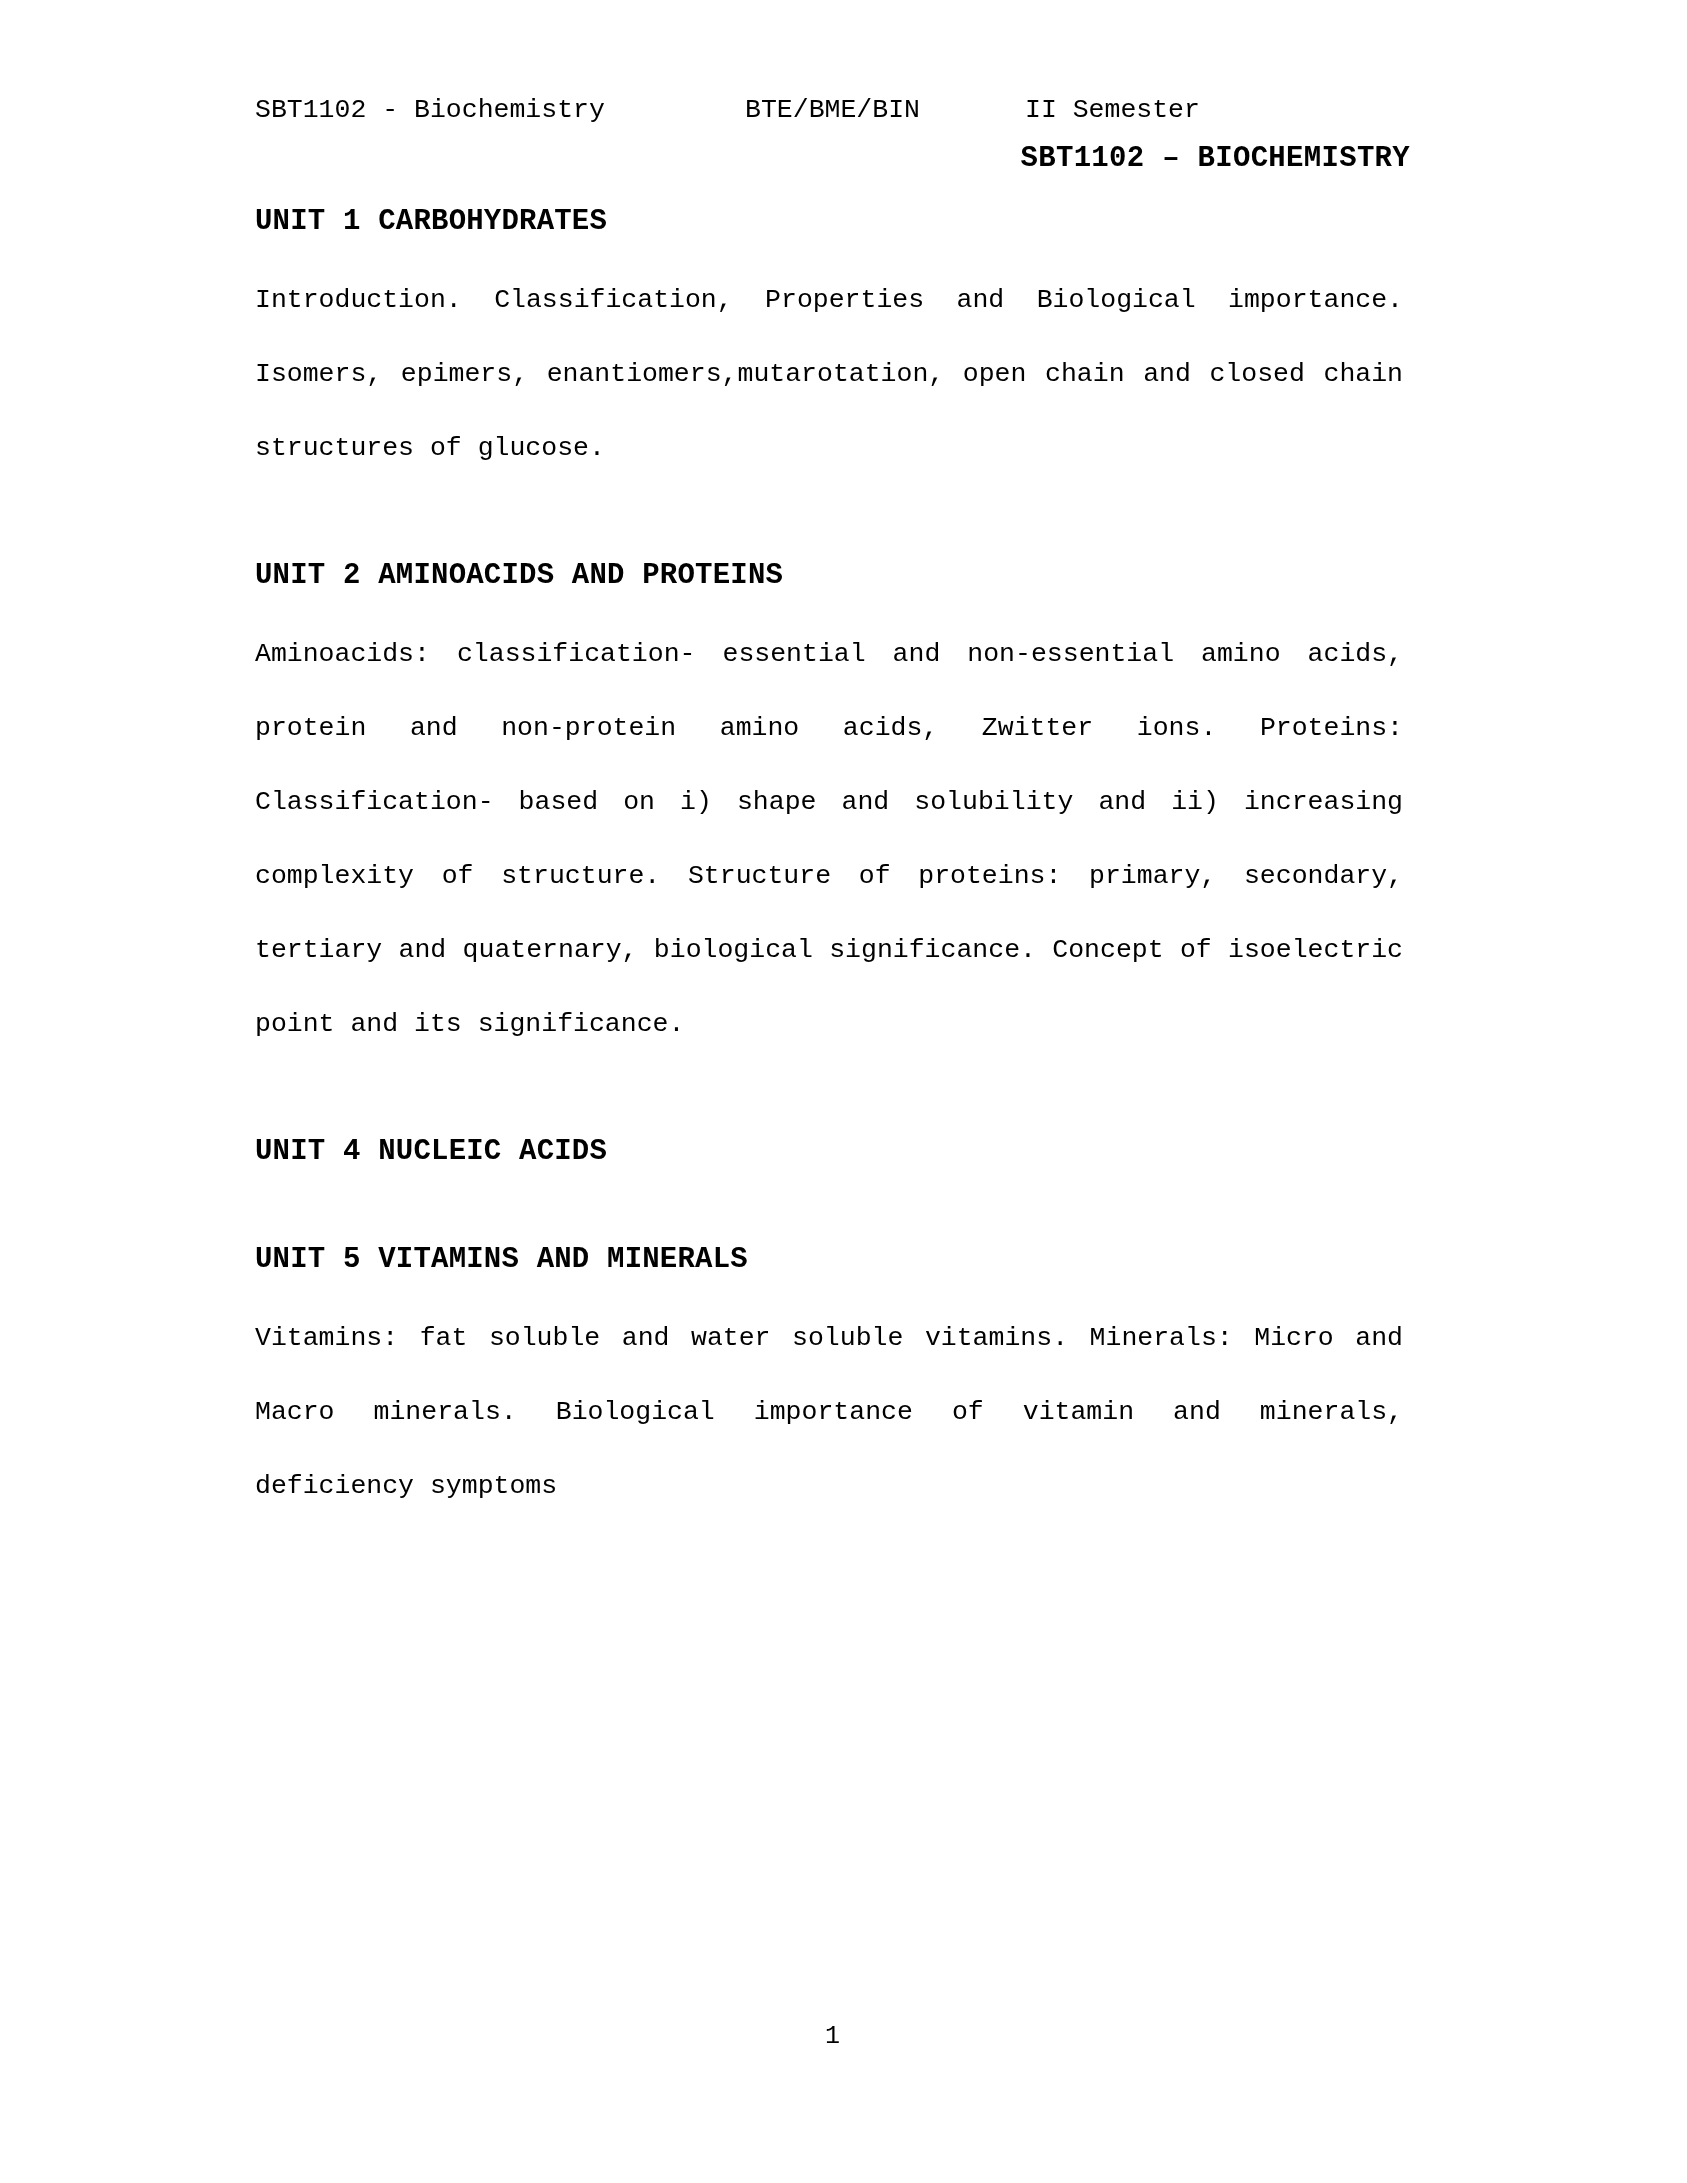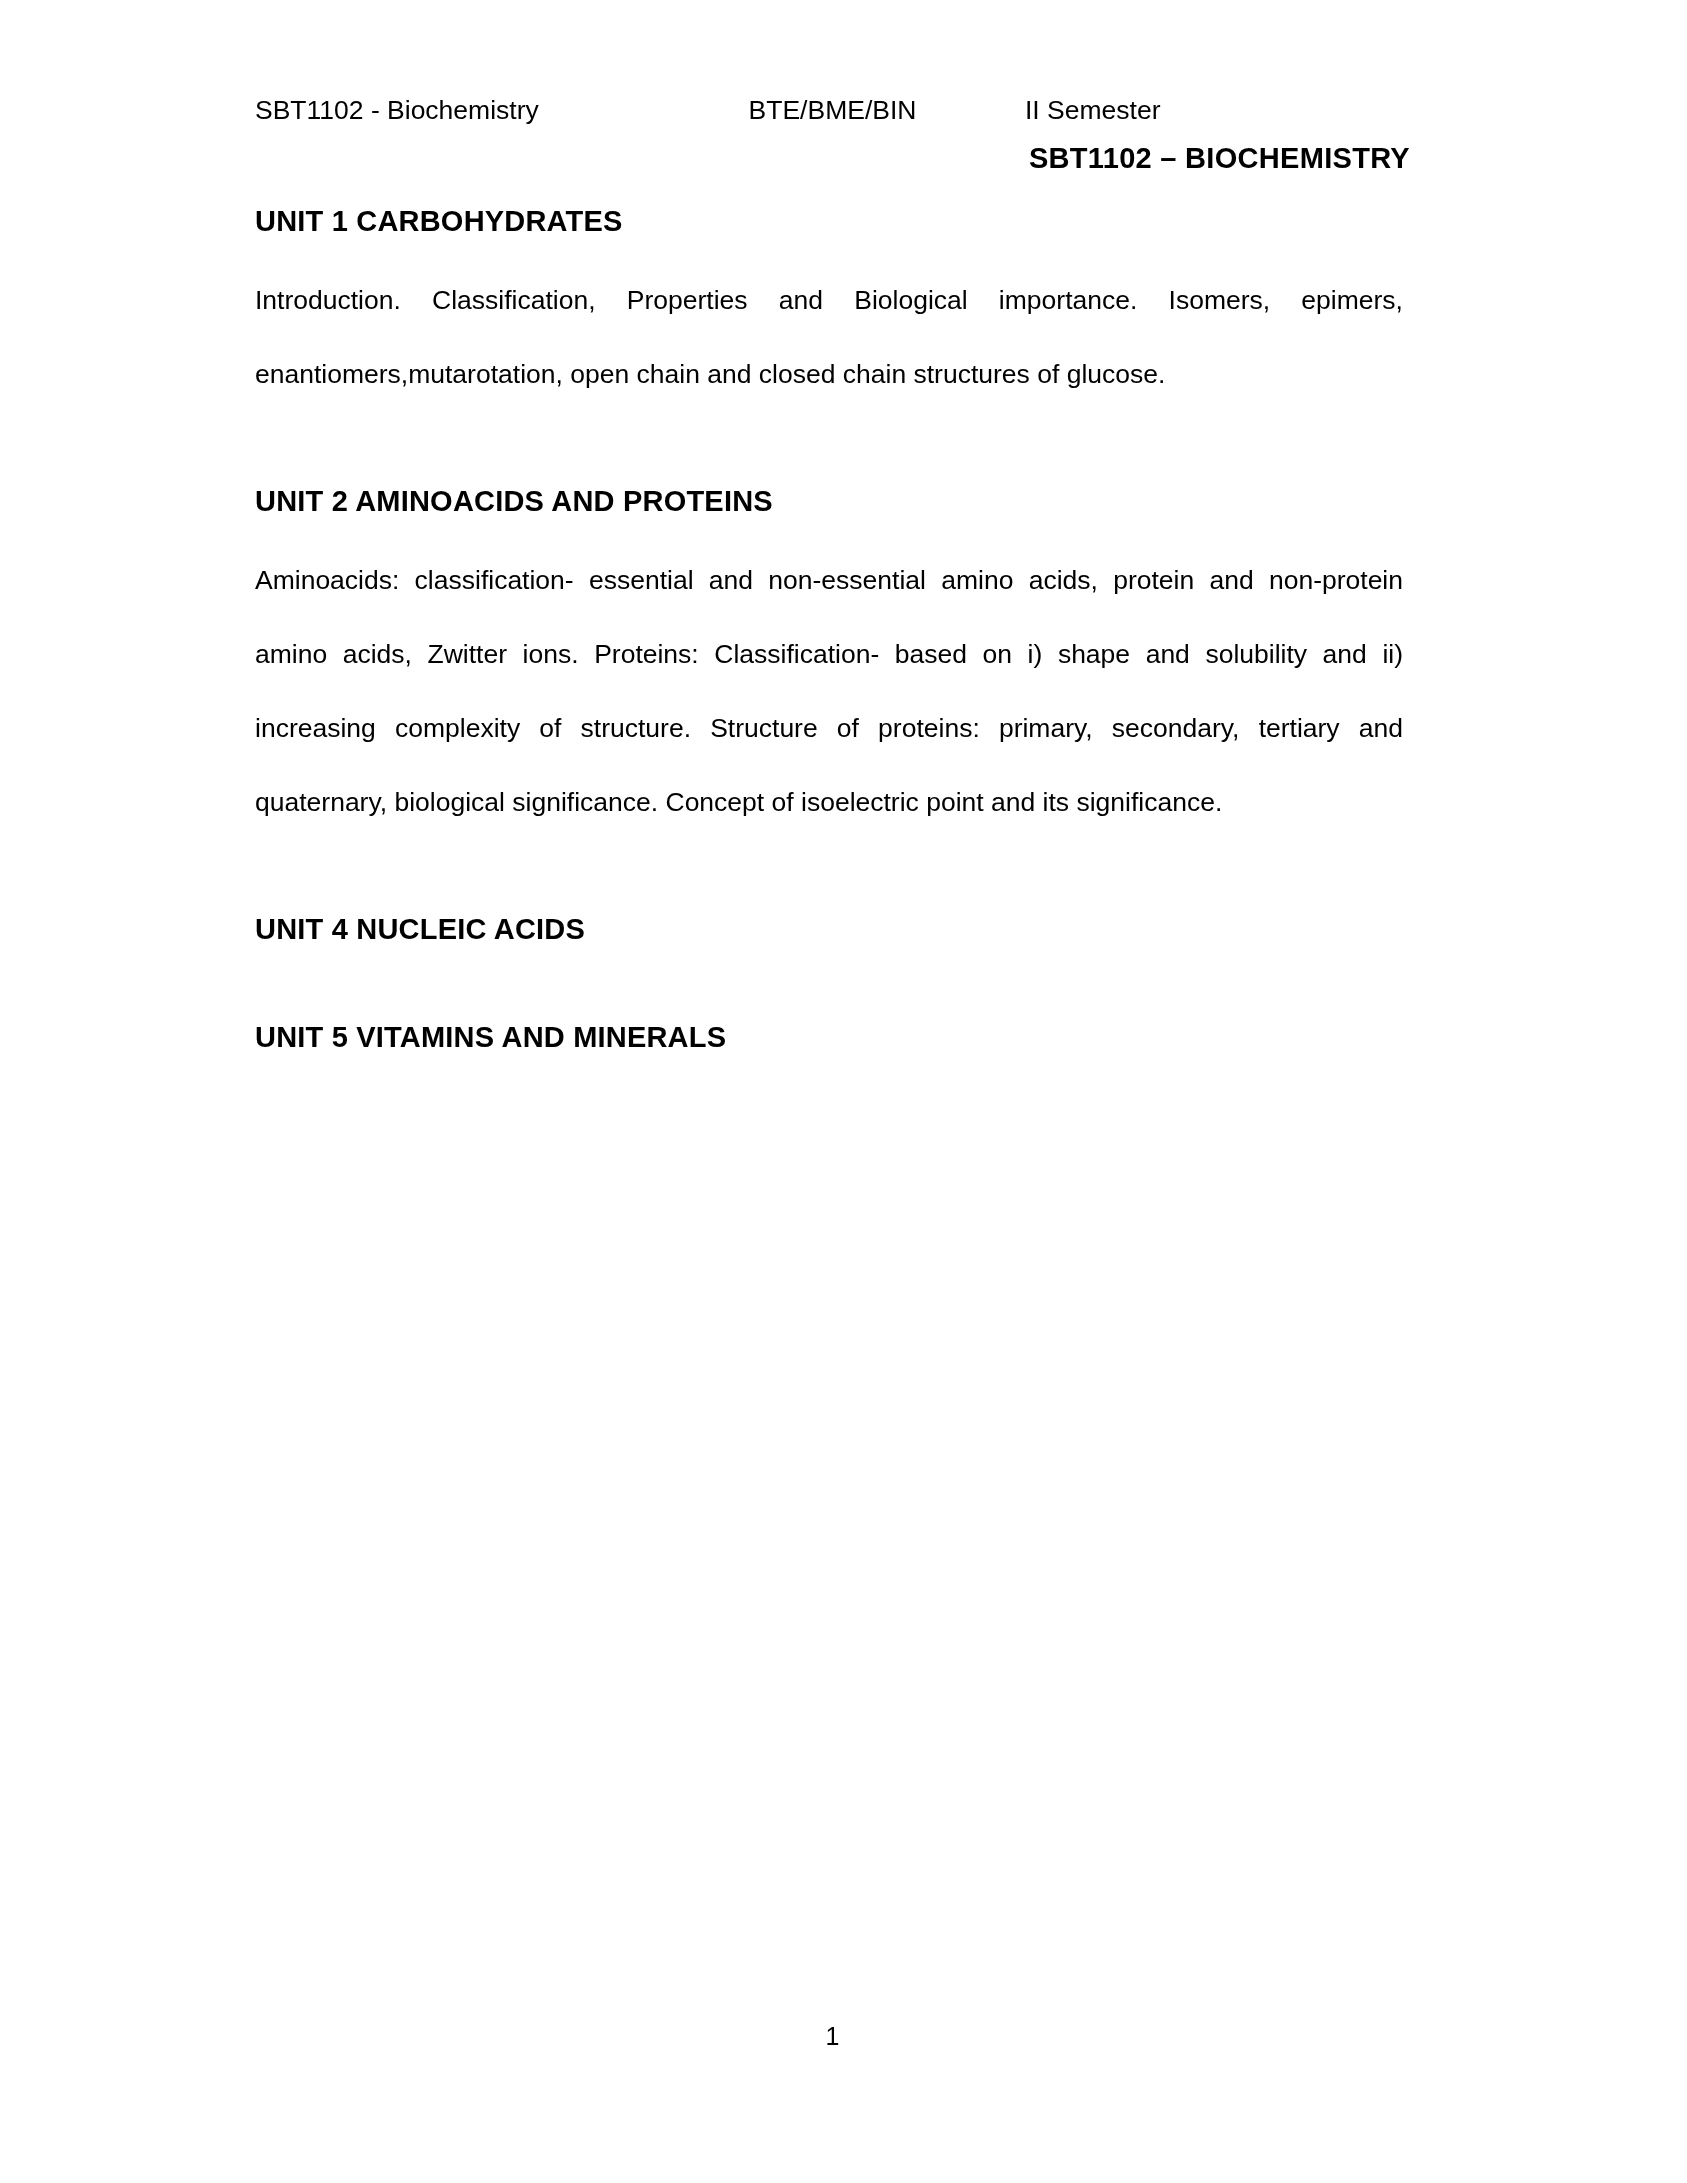--- a/index.html
+++ b/index.html
@@ -6,21 +6,21 @@
     margin: 0;
     padding: 0;
     background: #ffffff;
   }
   .page {
     position: relative;
     width: 1687px;
     height: 2183px;
     background: #ffffff;
     color: #000000;
-    font-family: Liberation Sans, sans-serif;
+    font-family: Liberation Mono, monospace;
     box-sizing: border-box;
     padding: 94px 277px 0 255px;
     overflow: hidden;
   }
   .doc-header {
     display: flex;
     align-items: baseline;
     font-size: 26.5px;
     line-height: 32px;
     font-weight: 400;
@@ -86,18 +86,19 @@
     <p class="unit-body">Aminoacids: classification- essential and non-essential amino acids, protein and non-protein amino acids, Zwitter ions. Proteins: Classification- based on i) shape and solubility and ii) increasing complexity of structure. Structure of proteins: primary, secondary, tertiary and quaternary, biological significance. Concept of isoelectric point and its significance.</p>
   </section>
 
 
   <section class="unit">
     <h2 class="unit-heading">UNIT 4 NUCLEIC ACIDS</h2>
   </section>
 
   <section class="unit">
     <h2 class="unit-heading">UNIT 5 VITAMINS AND MINERALS</h2>
+    <p class="unit-body">Vitamins: fat soluble and water soluble vitamins. Minerals: Micro and Macro minerals. Biological importance of vitamin and minerals, deficiency symptoms</p>
   </section>
 
   <div class="page-number">1</div>
 
 </div>
 
 
 </body></html>

